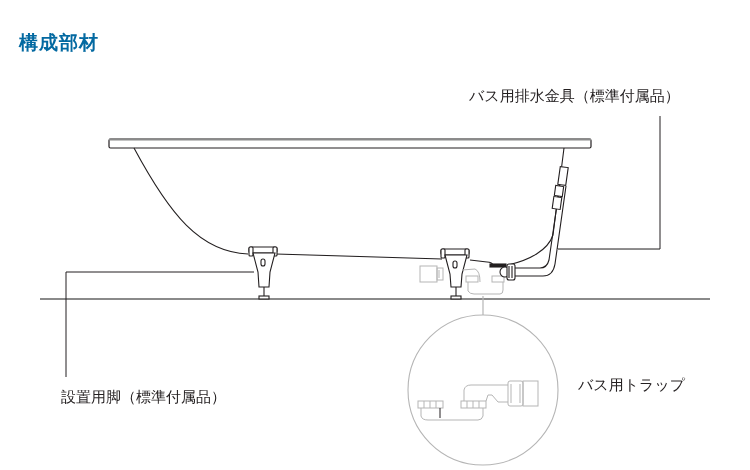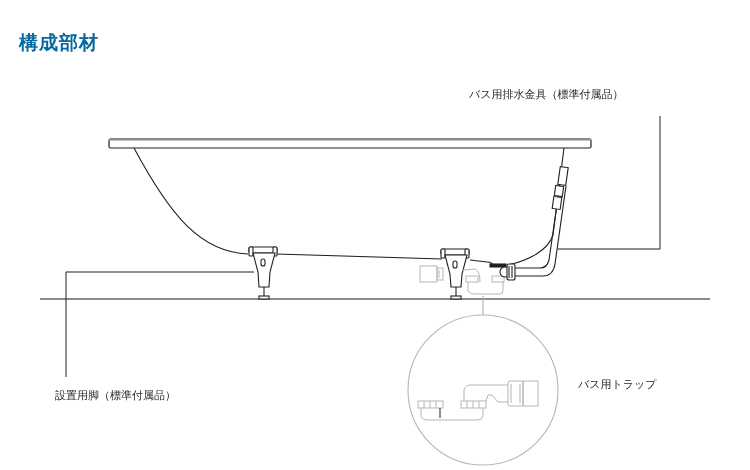--- a/index.html
+++ b/index.html
@@ -1,22 +1,22 @@
 <!DOCTYPE html>
 <html><head>
   <meta charset="utf-8">
   <style>
     html, body { margin: 0; padding: 0; background: #ffffff; }
     body { width: 750px; height: 470px; position: relative; overflow: hidden;
            font-family: "DejaVu Sans", "Liberation Sans", sans-serif; color: #231f20; }
     .title { position: absolute; left: 19px; top: 30px; font-size: 19px; font-weight: bold;
              letter-spacing: 1px; color: #0369a1; }
-    .label { position: absolute; font-size: 11px; color: #231f20; white-space: nowrap; }
+    .label { position: absolute; font-size: 15px; color: #231f20; white-space: nowrap; }
     #lbl-drain { left: 469px; top: 87px; }
-    #lbl-legs { left: 55px; top: 388px; }
+    #lbl-legs { left: 61px; top: 388px; }
     #lbl-trap { left: 578px; top: 372px; line-height: 26px; }
     #lbl-trap div { display: block; }
     svg.diagram { position: absolute; left: 0; top: 0; }
   </style>
 </head>
 <body>
 
 <div class="title">構成部材</div>
 
 <svg class="diagram" width="750" height="470" viewBox="0 0 750 470">

